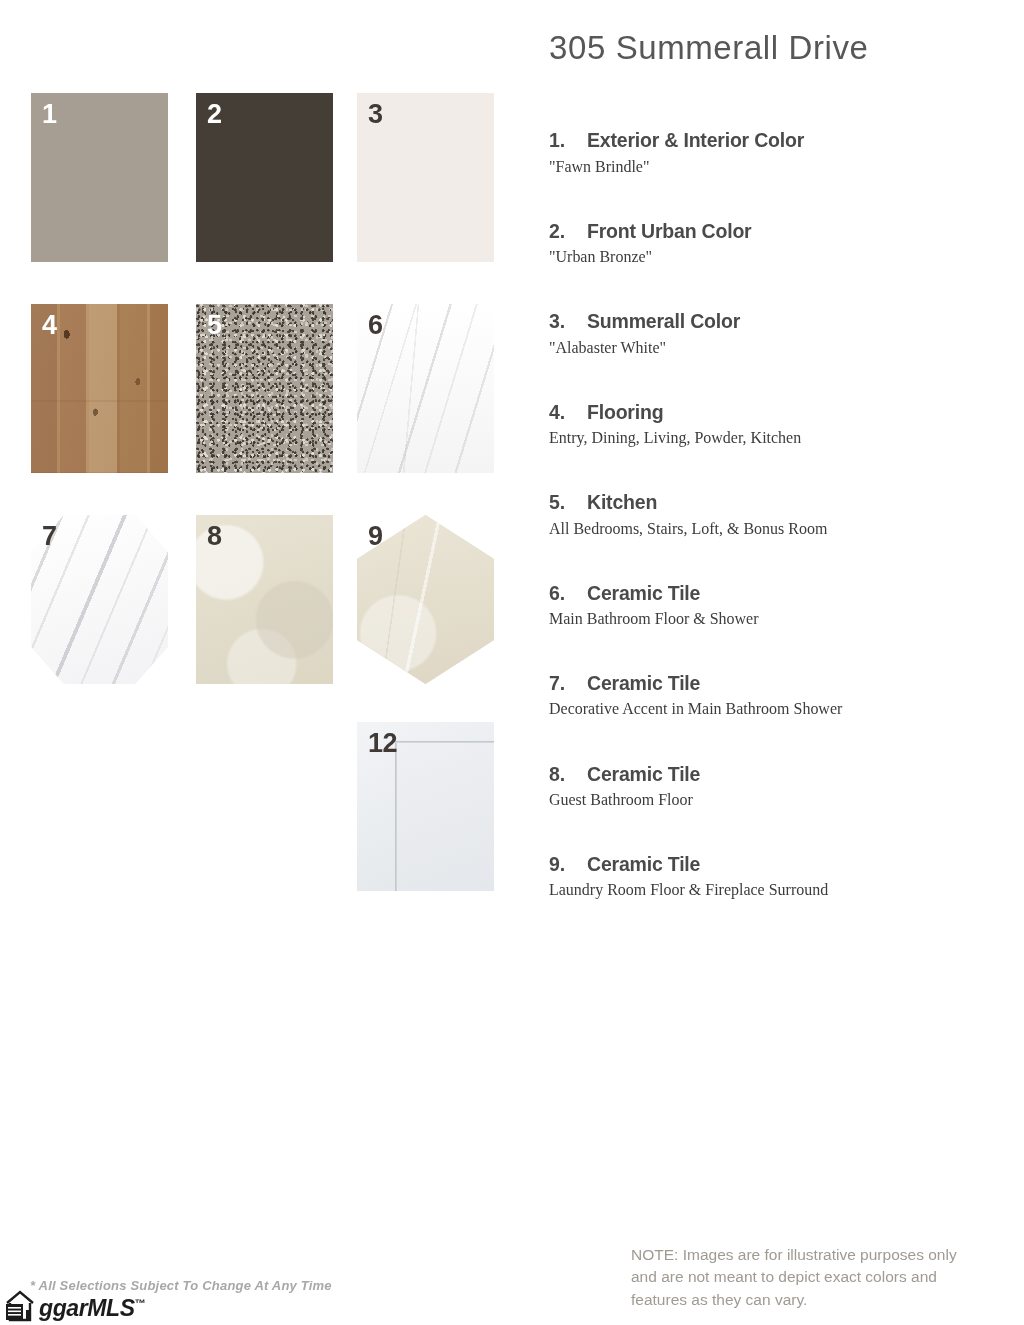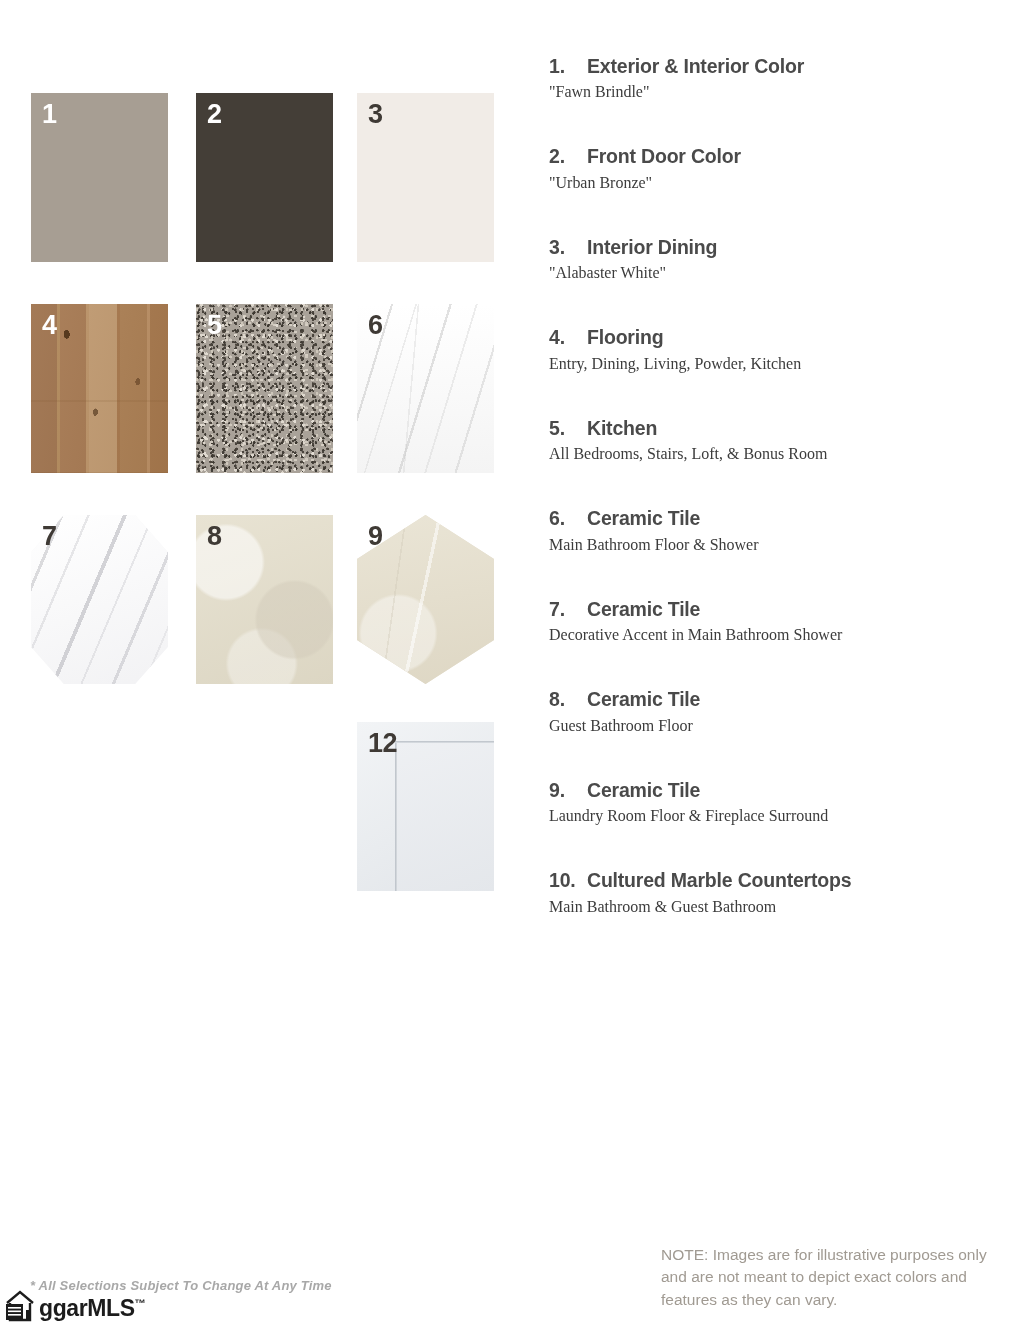--- a/index.html
+++ b/index.html
@@ -283,21 +283,21 @@
     font-stretch: condensed;
     transform: scaleX(0.94);
     transform-origin: left center;
     white-space: nowrap;
   }
   .legend-sub:empty { display: none; }
 
   
   #note-block {
     position: absolute;
-    left: 661px;
+    left: 631px;
     top: 1244px;
     width: 348px;
     font-size: 15.5px;
     line-height: 1.45;
     color: #a09a92;
     font-family: "Liberation Sans", sans-serif;
   }
 
   #disclaimer {
     position: absolute;
@@ -312,20 +312,21 @@
     font-family: "Liberation Sans", sans-serif;
   }
 
   #mls-watermark {
     position: absolute;
     left: 4px;
     top: 1290px;
     display: flex;
     align-items: center;
     gap: 1px;
+    font-style: italic;
   }
   #mls-watermark .wm-text {
     font-size: 23px;
     font-weight: bold;
     color: #1c1c1c;
     letter-spacing: -0.4px;
     line-height: 1;
     font-family: "Liberation Sans", sans-serif;
   }
   #mls-watermark .wm-tm {
@@ -407,39 +408,40 @@
               <div class="cab-rail-v"></div>
               <div class="cab-rail-h"></div>
             </div>
           </div>
           <div class="swatch-num num-dark">12</div>
         </div>
       </div>
     </div>
 
   <div id="legend-panel">
+    <div id="property-title">305 Summerall Drive</div>
     <div id="legend-list">
         <div class="legend-item">
           <div class="legend-head">
             <span class="legend-index">1.</span>
             <span class="legend-title">Exterior &amp; Interior Color</span>
           </div>
           <div class="legend-sub">"Fawn Brindle"</div>
         </div>
         <div class="legend-item">
           <div class="legend-head">
             <span class="legend-index">2.</span>
-            <span class="legend-title">Front Door  Color</span>
+            <span class="legend-title">Front Urban  Color</span>
           </div>
           <div class="legend-sub">"Urban Bronze"</div>
         </div>
         <div class="legend-item">
           <div class="legend-head">
             <span class="legend-index">3.</span>
-            <span class="legend-title">Interior Dining</span>
+            <span class="legend-title">Summerall Color</span>
           </div>
           <div class="legend-sub">"Alabaster White"</div>
         </div>
         <div class="legend-item">
           <div class="legend-head">
             <span class="legend-index">4.</span>
             <span class="legend-title">Flooring</span>
           </div>
           <div class="legend-sub">Entry, Dining, Living, Powder, Kitchen</div>
         </div>
@@ -470,27 +472,20 @@
             <span class="legend-title">Ceramic Tile</span>
           </div>
           <div class="legend-sub">Guest Bathroom Floor</div>
         </div>
         <div class="legend-item">
           <div class="legend-head">
             <span class="legend-index">9.</span>
             <span class="legend-title">Ceramic Tile</span>
           </div>
           <div class="legend-sub">Laundry Room Floor &amp; Fireplace Surround</div>
-        </div>
-        <div class="legend-item">
-          <div class="legend-head">
-            <span class="legend-index">10.</span>
-            <span class="legend-title">Cultured Marble Countertops</span>
-          </div>
-          <div class="legend-sub">Main Bathroom &amp; Guest Bathroom</div>
         </div>
       </div>
   </div>
 
   <div id="note-block">NOTE: Images are for illustrative purposes only and are not meant to depict exact colors and features as they can vary.</div>
 
   <div id="disclaimer">* All Selections Subject To Change At Any Time</div>
 
   <div id="mls-watermark">
     <span>

